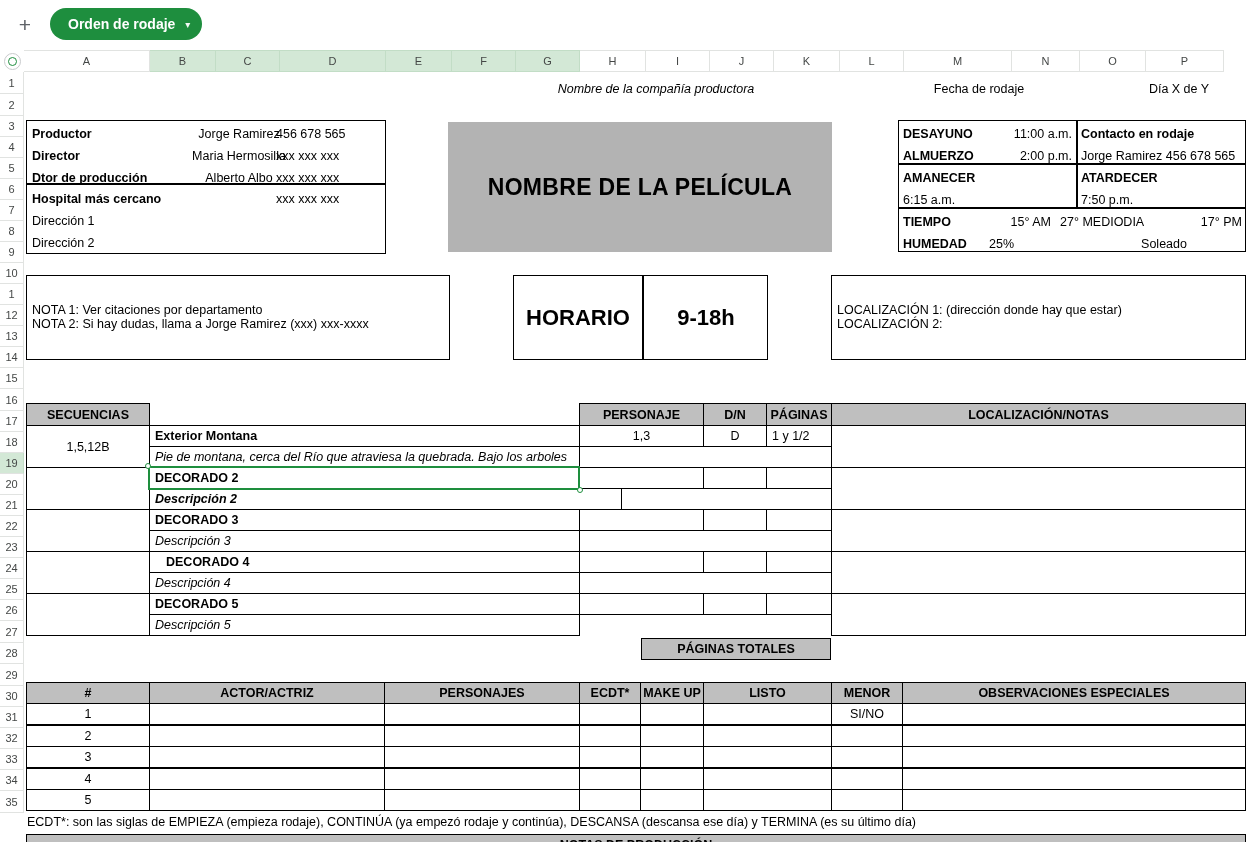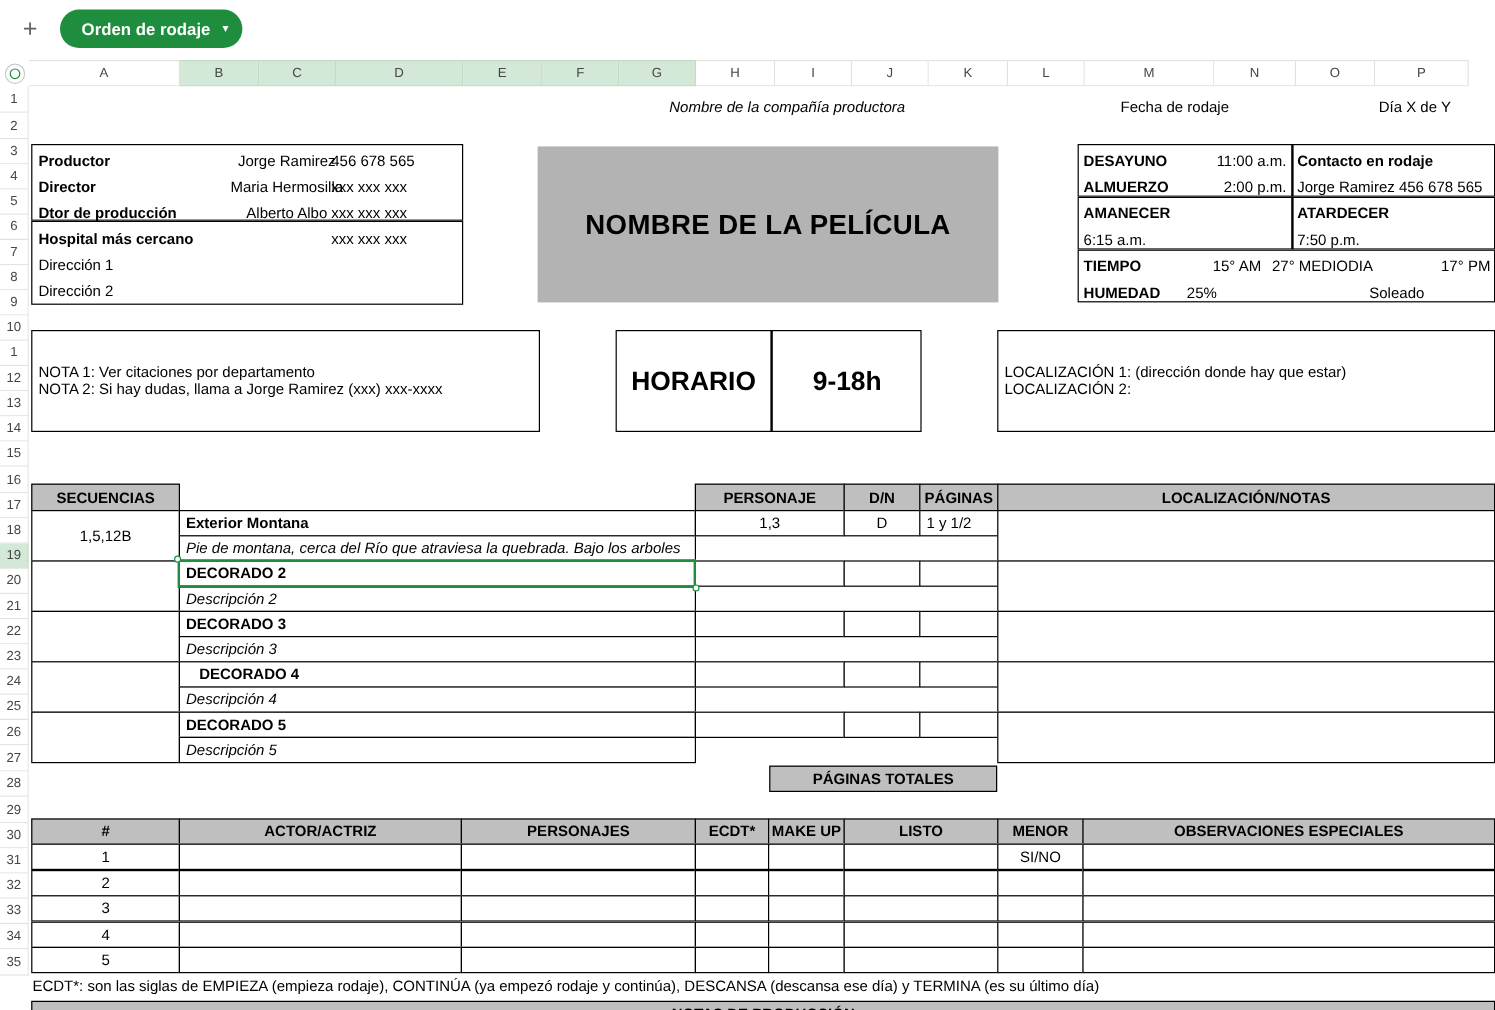--- a/index.html
+++ b/index.html
@@ -271,21 +271,21 @@
     <div class="cellbox ctr" style="left:2px; top:353px; width:124px; height:43px;">1,5,12B</div>
     <div class="cellbox pad bold" style="left:125px; top:353px; width:431px; height:22px;">Exterior Montana</div>
     <div class="cellbox pad ital" style="left:125px; top:374px; width:431px; height:22px;">Pie de montana, cerca del Río que atraviesa la quebrada. Bajo los arboles</div>
     <div class="cellbox ctr" style="left:555px; top:353px; width:125px; height:22px;">1,3</div>
     <div class="cellbox ctr" style="left:679px; top:353px; width:64px;  height:22px;">D</div>
     <div class="cellbox pad" style="left:742px; top:353px; width:66px;  height:22px;">1 y 1/2</div>
     <div class="cellbox" style="left:807px; top:353px; width:415px; height:43px;"></div>
 
     <div class="cellbox ctr" style="left:2px; top:395px; width:124px; height:43px;"></div>
     <div class="cellbox pad bold" style="left:125px; top:395px; width:431px; height:22px;">DECORADO 2</div>
-    <div class="cellbox pad ital" style="left:125px; top:416px; width:431px; height:22px;">Descripción 2</div>
+    <div class="cellbox pad ital" style="left:125px; top:416px; width:473px; height:22px;font-weight:bold;">Descripción 2</div>
     <div class="cellbox ctr" style="left:555px; top:395px; width:125px; height:22px;"></div>
     <div class="cellbox ctr" style="left:679px; top:395px; width:64px;  height:22px;"></div>
     <div class="cellbox pad" style="left:742px; top:395px; width:66px;  height:22px;"></div>
     <div class="cellbox" style="left:807px; top:395px; width:415px; height:43px;"></div>
 
     <div class="selection" style="left:124px; top:394px; width:432px; height:24px;"></div>
     <div class="sel-handle" style="left:121px; top:391px;"></div>
     <div class="sel-handle" style="left:553px; top:415px;"></div>
 
     <div class="cellbox ctr" style="left:2px; top:437px; width:124px; height:43px;"></div>

